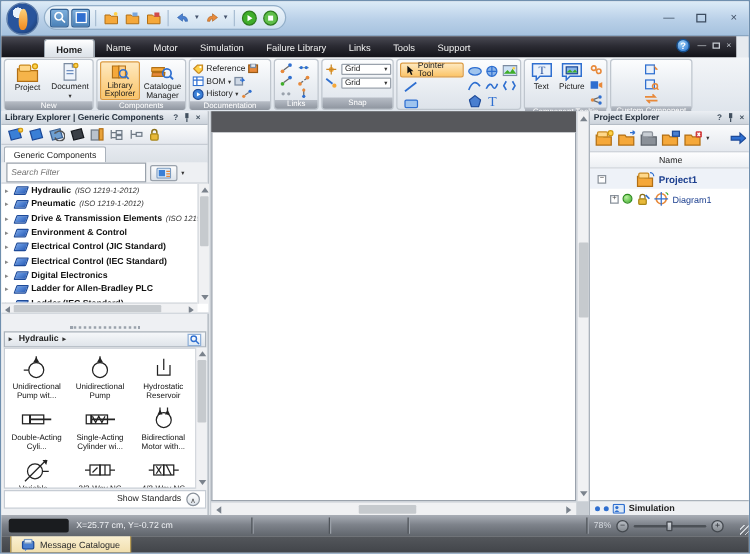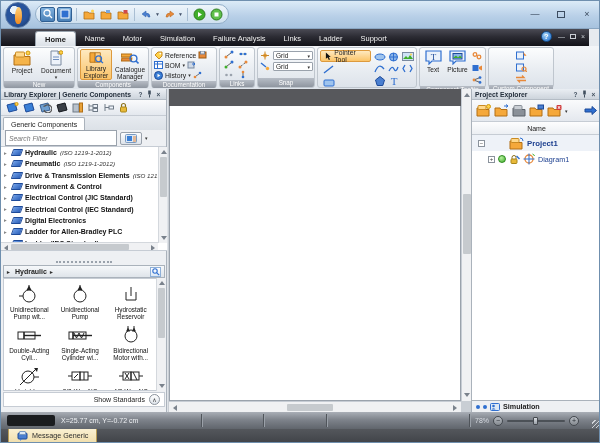--- a/index.html
+++ b/index.html
@@ -222,23 +222,23 @@
         </div>
       <div class="winbtn">×</div>
     </div>
   </div>
 
   <div class="tabstrip">
     <div class="mtab active">Home</div>
     <div class="mtab">Name</div>
     <div class="mtab">Motor</div>
     <div class="mtab">Simulation</div>
-    <div class="mtab">Failure Analysis</div>
+    <div class="mtab">Failure Library</div>
     <div class="mtab">Links</div>
-    <div class="mtab">Ladder</div>
+    <div class="mtab">Tools</div>
     <div class="mtab">Support</div>
     <div class="strip-right">
       <div class="helpbtn">?</div>
       <div class="ministrip">
         <span>—</span>
         <span class="minibox"></span>
         <span>×</span>
       </div>
     </div>
   </div>
@@ -963,18 +963,18 @@
     <div class="grip"></div>
   </div>
 
   <div class="bottombar">
     <div class="msgtab">
       <svg width="11" height="10" viewBox="0 0 11 10">
           <rect x="1" y="2" width="9" height="6" rx="1" fill="#4a7fd0" stroke="#1d4a99"></rect>
           <rect x="2.5" y="0.5" width="6" height="3" rx="0.5" fill="#dce8f5" stroke="#7a9ac0"></rect>
           <path d="M3,8 v2 l2,-2 z" fill="#4a7fd0"></path>
         </svg>
-      <span>Message Generic</span>
+      <span>Message Catalogue</span>
     </div>
   </div>
   <div class="frame-bottom"></div>
 
 </div>
 
 </body></html>

